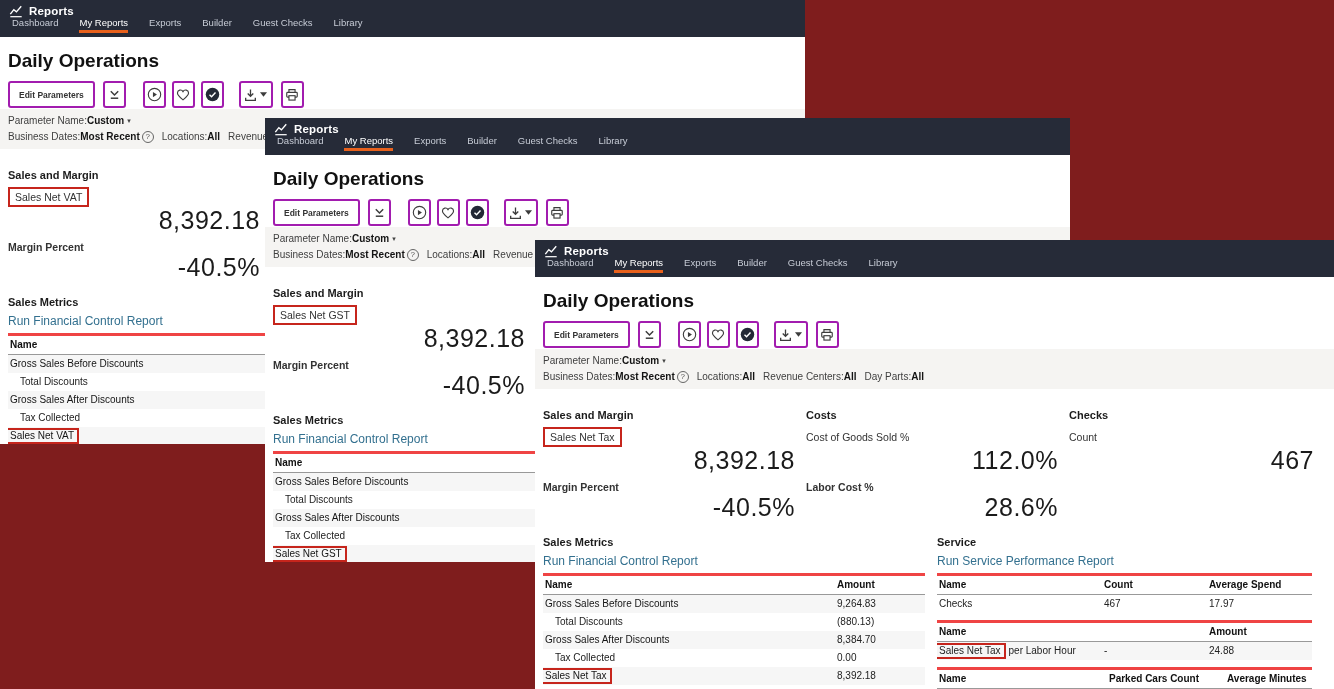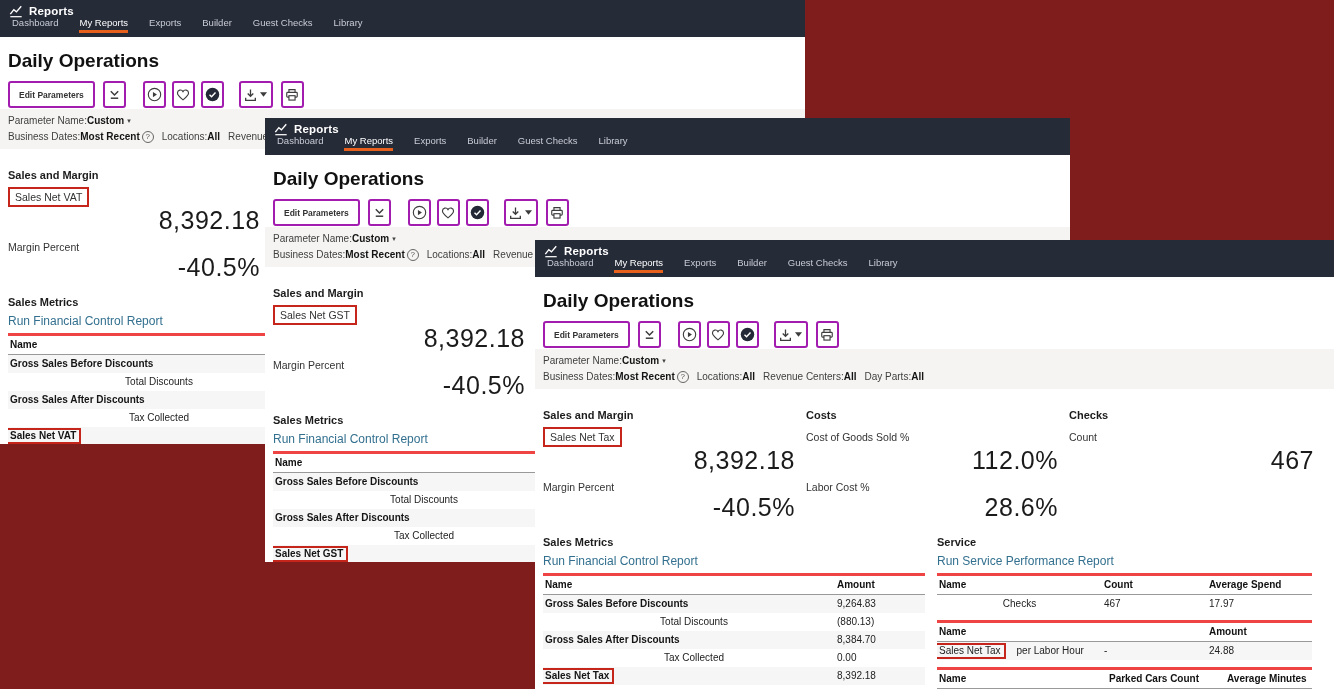--- a/index.html
+++ b/index.html
@@ -50,47 +50,47 @@
   .dd-caret{font-size:7px;color:#444;}
   .info-badge{width:12px;height:12px;border:1px solid #666;border-radius:50%;font-size:8px;display:inline-flex;align-items:center;justify-content:center;color:#555;margin-left:2px;cursor:pointer;flex:0 0 auto;}
 
   
   .kpi-row{display:flex;gap:11px;margin-top:20px;}
   .kpi-col{width:252px;}
   .kpi-col.last{width:245px;}
   .sec-title{font-size:11px;font-weight:bold;color:#1c1c1c;line-height:12px;}
   .kpi-tile{margin-top:5px;}
   .kpi-label-row{height:21px;display:flex;align-items:center;}
-  .kpi-label-row.short{height:15px;margin-top:1px;}
+  .kpi-label-row.short{height:15px;margin-top:1px;font-weight:bold;}
   .kpi-label{font-size:10.5px;color:#333;}
   .redbox{border:2px solid var(--highlight);padding:2px 5px;}
   .kpi-value{font-size:25px;line-height:27px;text-align:right;color:#1b1b1b;letter-spacing:.5px;}
 
   
   .bottom-row{display:flex;gap:12px;margin-top:15px;}
   .metrics-col{width:382px;}
   .service-col{width:375px;}
   .report-link{display:block;font-size:12px;color:var(--link);margin-top:8px;cursor:pointer;text-decoration:none;line-height:11px;}
   table.data-table{width:100%;border-collapse:collapse;margin-top:6px;table-layout:fixed;}
   table.mt{margin-top:7px;}
   .data-table th{font-size:10px;font-weight:bold;text-align:left;padding:4px 2px;line-height:10px;color:#111;border-top:3px solid #ef4444;border-bottom:1px solid #999;}
   .data-table td{font-size:10px;padding:3px 2px;line-height:12px;color:#222;overflow:hidden;white-space:nowrap;}
   .c-right{text-align:left;}
-  td.bold{font-weight:bold;color:#151515;}
-  .link{color:var(--link);cursor:pointer;text-align:center;}
+  td.bold{font-weight:normal;color:#151515;}
+  .link{color:var(--link);cursor:pointer;}
   .indent{padding-left:12px !important;}
   .metrics-table tbody tr:nth-child(odd){background:#f6f6f6;}
   .metrics-table th.c-right{width:90px;}
   .amt-link{color:var(--link);cursor:pointer;}
   .shaded{background:#f6f6f6;}
   .w105{width:105px;}
   .w118{width:118px;}
   .w87{width:87px;}
   .redbox-cell{display:inline-block;border:2px solid var(--highlight);padding:0 3px;margin:-2px 0 -2px -5px;line-height:12px;}
-  .rest{margin-left:11px;}
+  .rest{margin-left:3px;}
   svg{display:block;}
 </style>
 </head>
 <body>
 
 <div id="stage">
 
   <section class="window w0">
     <header class="topbar">
       <div class="title-row">

